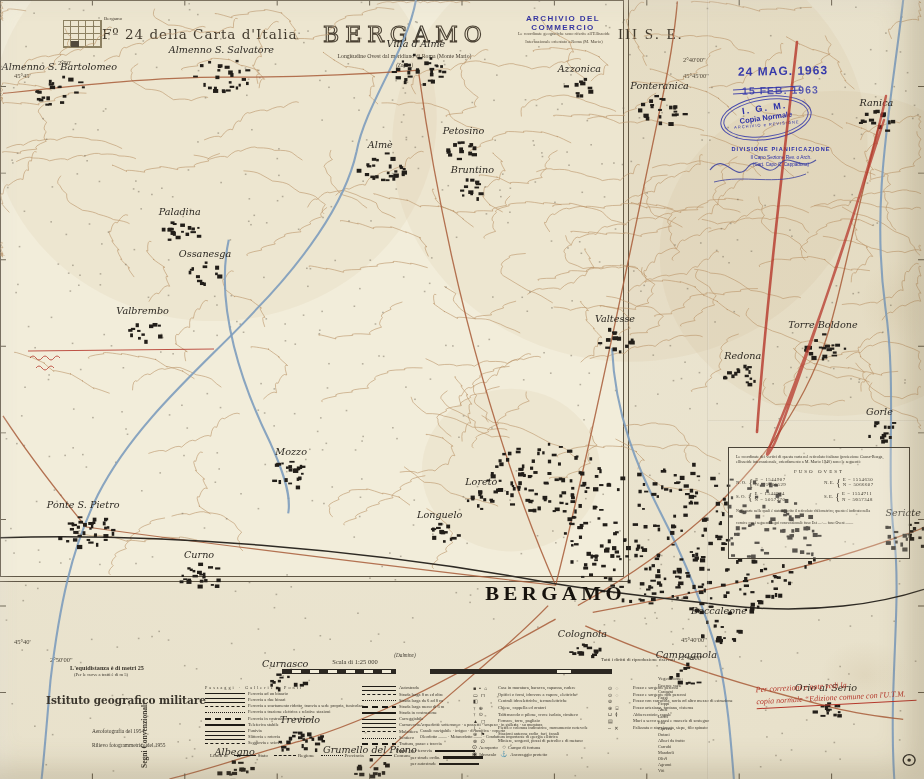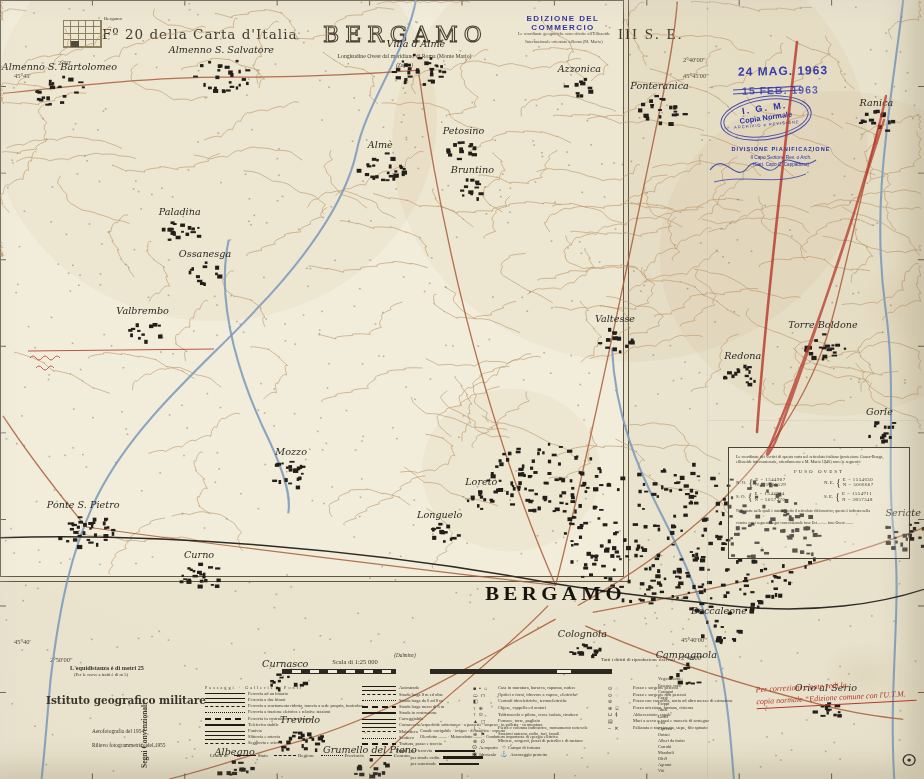--- a/index.html
+++ b/index.html
@@ -119,25 +119,25 @@
 </style>
 </head>
 <body>
 
 <div id="sheet">
 
   <div id="locator" class="abs">
       <div class="cell"></div>
     </div>
   <div class="abs tiny" style="left:104px;top:16px">Bergamo</div>
-  <div id="sheet-no" class="abs">Fº 20 della Carta d'Italia</div>
+  <div id="sheet-no" class="abs">Fº 24 della Carta d'Italia</div>
   <div id="map-title" class="abs">BERGAMO</div>
   <div id="subtitle" class="abs">Longitudine Ovest dal meridiano di Roma (Monte Mario)</div>
   <div id="north-sheet" class="abs">(Zogno)</div>
-  <div id="edition" class="abs stamp">EDIZIONE DEL COMMERCIO</div>
+  <div id="edition" class="abs stamp">ARCHIVIO DEL COMMERCIO</div>
   <div class="abs ed-note" style="top:31px">Le coordinate geografiche sono riferite all'Ellissoide</div>
   <div class="abs ed-note" style="top:39px">Internazionale orientato a Roma (M. Mario)</div>
   <div id="quadrant" class="abs">III S. E.</div>
 
   <div class="abs corner" style="left:58px;top:59px">2°50'</div>
   <div class="abs corner" style="left:14px;top:72px">45°45'</div>
   <div class="abs corner" style="left:683px;top:56px">2°40'00"</div>
   <div class="abs corner" style="left:683px;top:72px">45°45'00"</div>
   <div class="abs corner" style="left:14px;top:638px">45°40'</div>
   <div class="abs corner" style="left:50px;top:656px">2°50'00"</div>

